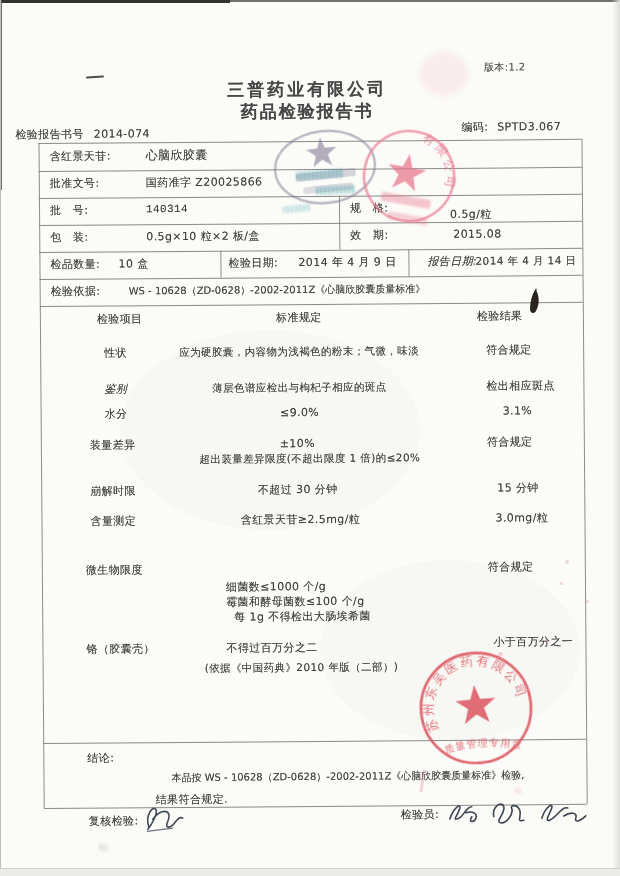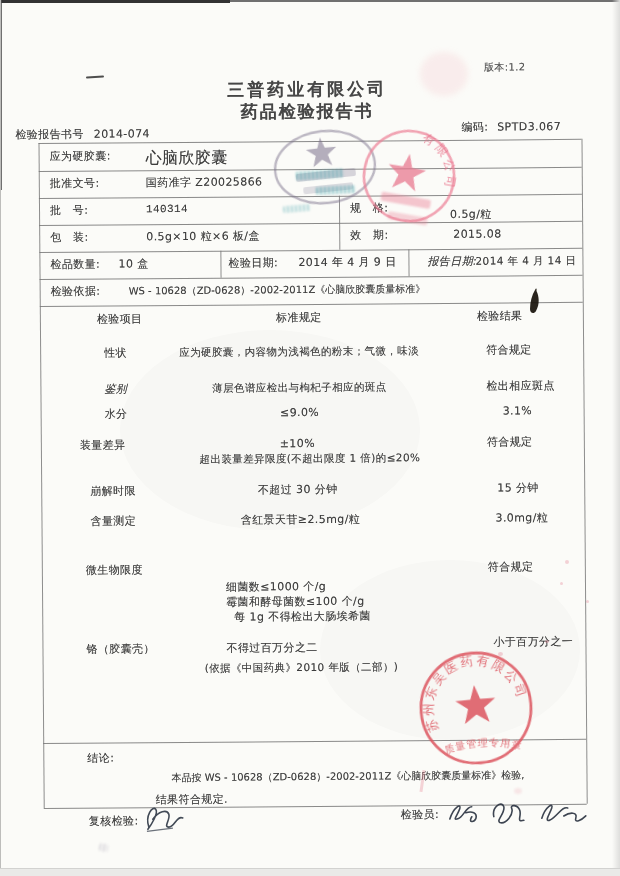--- a/index.html
+++ b/index.html
@@ -54,33 +54,33 @@
     <div class="hl" style="left:41px;top:277px;width:543px;"></div>
     <div class="hl" style="left:41px;top:304px;width:543px;"></div>
     <div class="hl" style="left:41px;top:741px;width:543px;"></div>
     <div class="hl" style="left:41px;top:806px;width:543px;"></div>
     <div class="vl" style="left:41px;top:141px;height:665px;"></div>
     <div class="vl" style="left:584px;top:141px;height:665px;"></div>
     <div class="vl" style="left:341px;top:196px;height:54px;"></div>
     <div class="vl" style="left:222px;top:250px;height:27px;"></div>
     <div class="vl" style="left:410px;top:250px;height:27px;"></div>
 
-    <div class="t" style="left:52px;top:148px;">应为硬胶囊:</div>
-    <div class="t" style="left:148px;top:147px;font-size:16px;">心脑欣胶囊</div>
+    <div class="t" style="left:52px;top:148px;">含红景天苷:</div>
+    <div class="t" style="left:148px;top:147px;font-size:12px;">心脑欣胶囊</div>
 
     <div class="t" style="left:52px;top:175px;">批准文号:</div>
     <div class="t" style="left:148px;top:175px;">国药准字 Z20025866</div>
 
     <div class="t" style="left:52px;top:202px;">批　号:</div>
     <div class="t" style="left:148px;top:202px;font-family:Liberation Mono, monospace;">140314</div>
     <div class="t" style="left:352px;top:202px;">规　格:</div>
     <div class="t" style="left:452px;top:209px;">0.5g/粒</div>
 
     <div class="t" style="left:52px;top:229px;">包　装:</div>
-    <div class="t" style="left:148px;top:229px;">0.5g×10 粒×6 板/盒</div>
+    <div class="t" style="left:148px;top:229px;">0.5g×10 粒×2 板/盒</div>
     <div class="t" style="left:352px;top:229px;">效　期:</div>
     <div class="t" style="left:455px;top:229px;">2015.08</div>
 
     <div class="t" style="left:52px;top:256px;">检品数量:</div>
     <div class="t" style="left:120px;top:256px;">10 盒</div>
     <div class="t" style="left:230px;top:256px;">检验日期:</div>
     <div class="t" style="left:300px;top:256px;">2014 年 4 月 9 日</div>
     <div class="t" style="left:429px;top:256px;font-style:italic;">报告日期:</div>
     <div class="t" style="left:477px;top:256px;font-size:10.5px;">2014 年 4 月 14 日</div>
 
@@ -96,21 +96,21 @@
     <div class="t" style="left:487px;top:345px;">符合规定</div>
 
     <div class="t" style="left:105px;top:381px;font-style:italic;">鉴别</div>
     <div class="t c" style="left:130px;top:381px;width:340px;font-size:10.5px;">薄层色谱应检出与枸杞子相应的斑点</div>
     <div class="t" style="left:487px;top:381px;">检出相应斑点</div>
 
     <div class="t" style="left:105px;top:406px;">水分</div>
     <div class="t c" style="left:130px;top:406px;width:340px;">≤9.0%</div>
     <div class="t" style="left:503px;top:406px;">3.1%</div>
 
-    <div class="t" style="left:80px;top:437px;text-align:center;">装量差异</div>
+    <div class="t" style="left:90px;top:437px;text-align:center;">装量差异</div>
     <div class="t c" style="left:130px;top:437px;width:335px;">±10%</div>
     <div class="t c" style="left:140px;top:452px;width:340px;font-size:10.5px;">超出装量差异限度(不超出限度 1 倍)的≤20%</div>
     <div class="t" style="left:487px;top:437px;">符合规定</div>
 
     <div class="t" style="left:90px;top:483px;">崩解时限</div>
     <div class="t c" style="left:130px;top:483px;width:335px;">不超过 30 分钟</div>
     <div class="t" style="left:497px;top:483px;">15 分钟</div>
 
     <div class="t" style="left:90px;top:513px;">含量测定</div>
     <div class="t c" style="left:130px;top:513px;width:340px;">含红景天苷≥2.5mg/粒</div>

